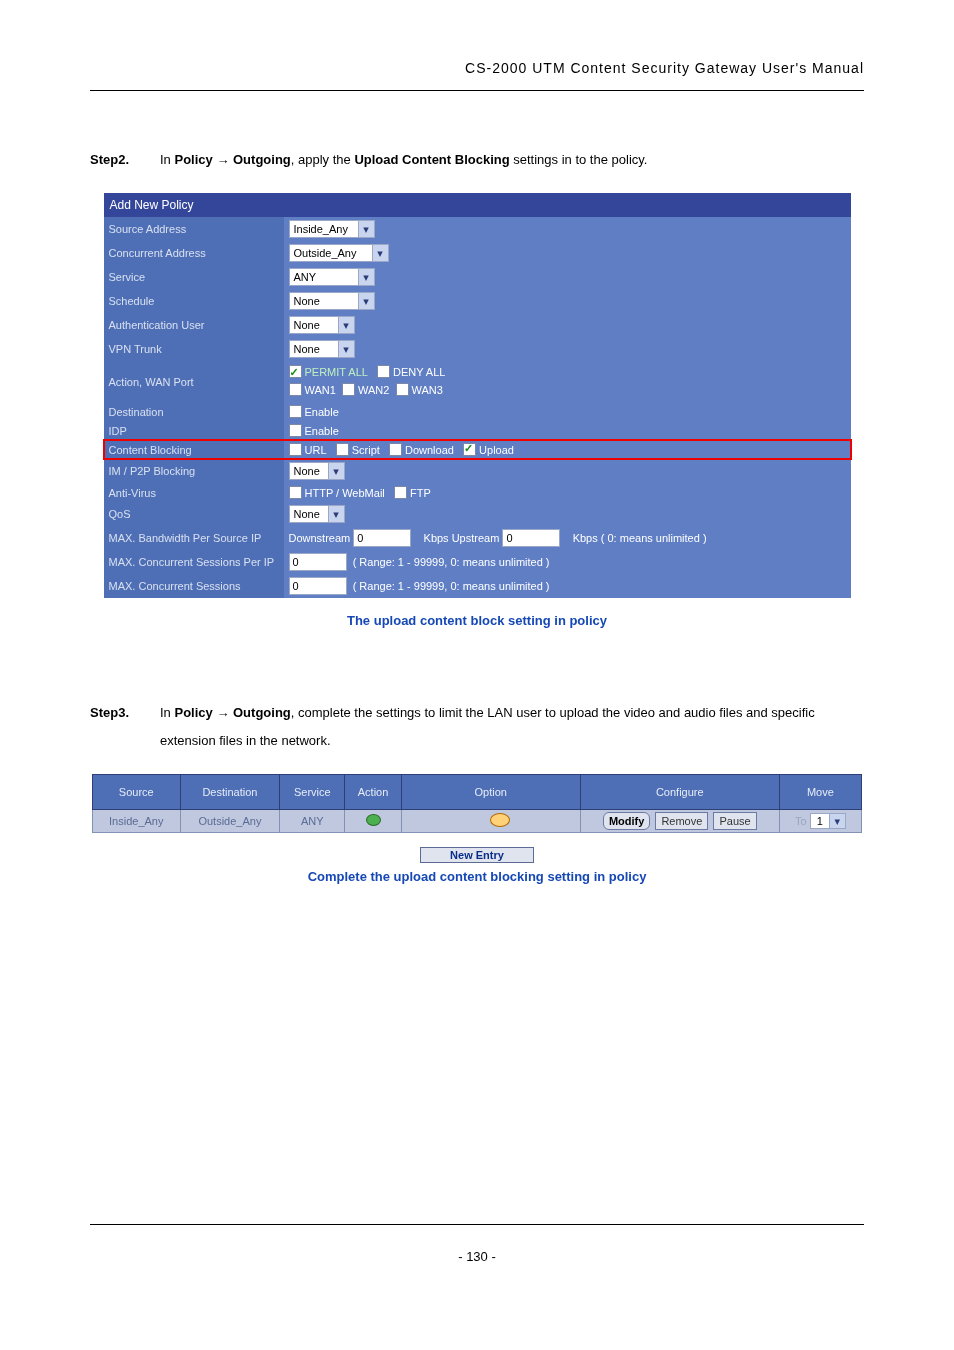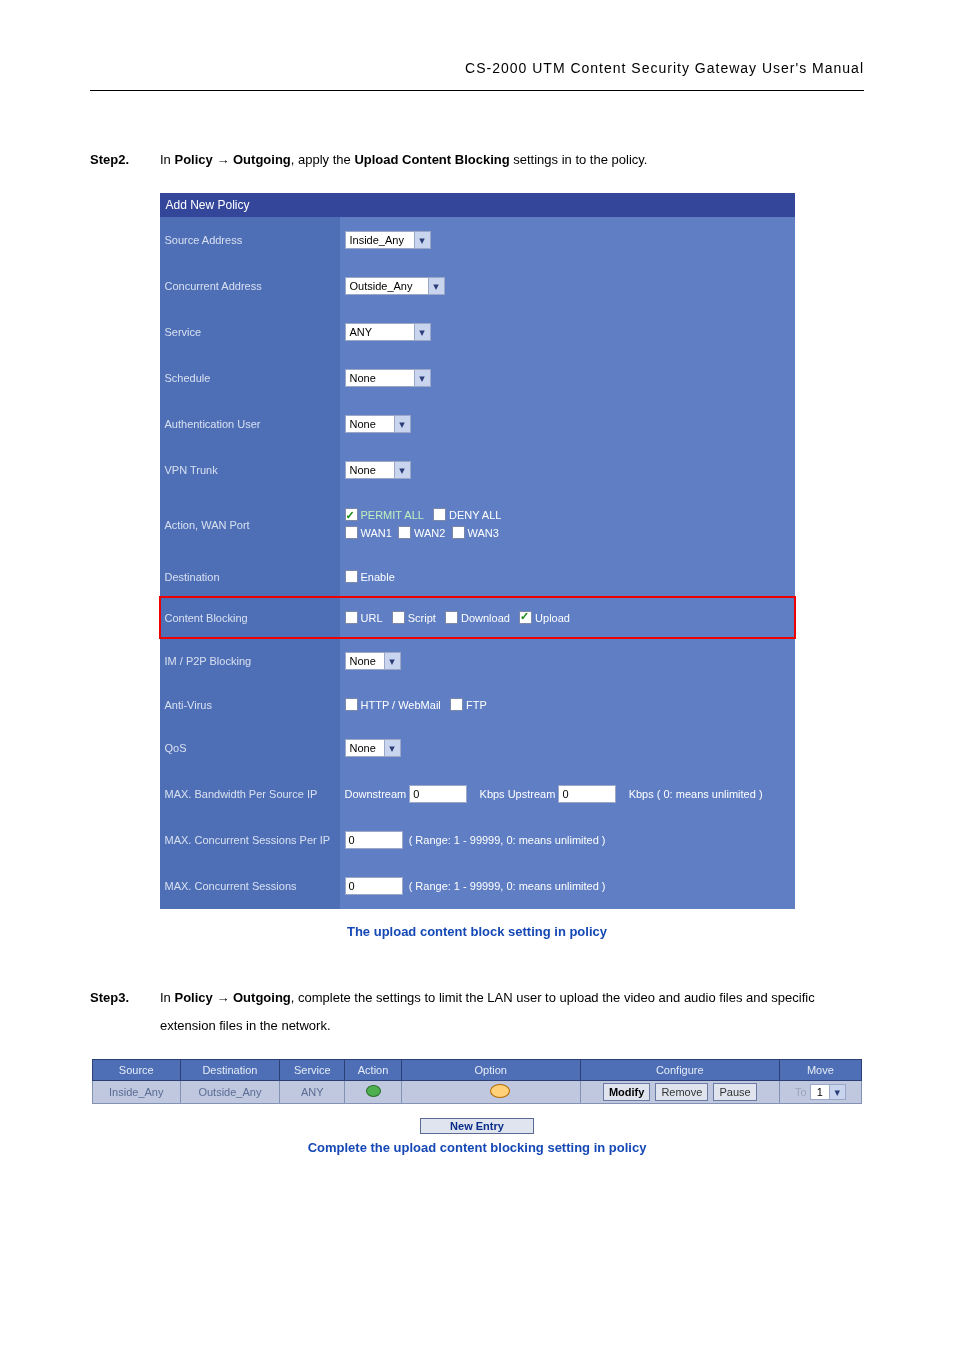--- a/index.html
+++ b/index.html
@@ -34,27 +34,27 @@
     flex-shrink: 0;
   }
   .step-text {
     flex: 1;
   }
   .arrow { font-family: Arial; }
   .b { font-weight: bold; }
 
   
   .form-tbl {
-    width: 635px;
+    width: 747px;
     margin: 20px auto 15px auto;
     border-collapse: collapse;
     font-size: 11px;
     color: #fff;
   }
-  .form-tbl td { padding: 14px 5px; vertical-align: middle; }
+  .form-tbl td { padding: 3px 5px; vertical-align: middle; }
   .form-tbl .title-row td {
     background: #33469a;
     color: #fff;
     font-size: 12px;
     padding: 5px 6px;
   }
   .form-tbl .lab {
     background: #4e6fb6;
     width: 170px;
     color: #d8e0f0;
@@ -109,35 +109,35 @@
     left: 0; top: -2px;
     font-size: 11px;
     color: #1a8a1a;
     font-weight: bold;
   }
   .caption1 {
     text-align: center;
     color: #1548b5;
     font-weight: bold;
     font-size: 13px;
-    margin: 10px 0 45px 0;
+    margin: 10px 0 71px 0;
   }
 
   
   .plist {
     width: 770px;
     margin: 18px auto 0 auto;
     border-collapse: collapse;
     font-size: 11px;
   }
   .plist th {
     background: #4e6fb6;
     color: #e6ecf7;
     border: 1px solid #2c3f77;
-    padding: 4px 4px;
+    padding: 11px 4px;
     font-weight: normal;
   }
   .plist td {
     background: #bfc8de;
     border: 1px solid #8391b5;
     text-align: center;
     padding: 2px 3px;
     color: #5a6b95;
   }
   .opt-cell span { width: 18px; display: inline-block; }
@@ -145,21 +145,21 @@
     display: inline-block;
     background: #dfe4ef;
     border: 1px solid #6a7aa3;
     color: #333;
     font-size: 11px;
     padding: 0 5px;
     height: 16px;
     line-height: 16px;
     margin: 0 1px;
   }
-  .btn3.bold { font-weight: bold; color: #000; }
+  .btn3.bold { font-weight: bold; color: #000; border-radius: 6px; }
   .new-entry {
     display: block;
     width: 80px;
     margin: 14px auto 6px auto;
     background: #dfe4ef;
     border: 1px solid #5c6b95;
     color: #0a2d8a;
     font-weight: bold;
     text-align: center;
     font-size: 11px;
@@ -260,20 +260,24 @@
         <td class="val" style="line-height:1.6">
           <span class="ck on"></span><span style="color:#bff0bf">PERMIT ALL</span>&nbsp;&nbsp;
           <span class="ck"></span><span>DENY ALL</span><br>
           <span class="ck"></span><span>WAN1</span>&nbsp;
           <span class="ck"></span><span>WAN2</span>&nbsp;
           <span class="ck"></span><span>WAN3</span>
         </td>
         </tr>
     <tr>
           <td class="lab">Destination</td>
+        <td class="val"><span class="ck"></span><span>Enable</span></td>
+        </tr>
+    <tr>
+          <td class="lab">IDP</td>
         <td class="val"><span class="ck"></span><span>Enable</span></td>
         </tr>
     <tr class="hl">
           <td class="lab">Content Blocking</td>
         <td class="val">
           <span class="ck"></span><span>URL</span>&nbsp;&nbsp;
           <span class="ck"></span><span>Script</span>&nbsp;&nbsp;
           <span class="ck"></span><span>Download</span>&nbsp;&nbsp;
           <span class="ck on"></span><span>Upload</span>
         </td>

